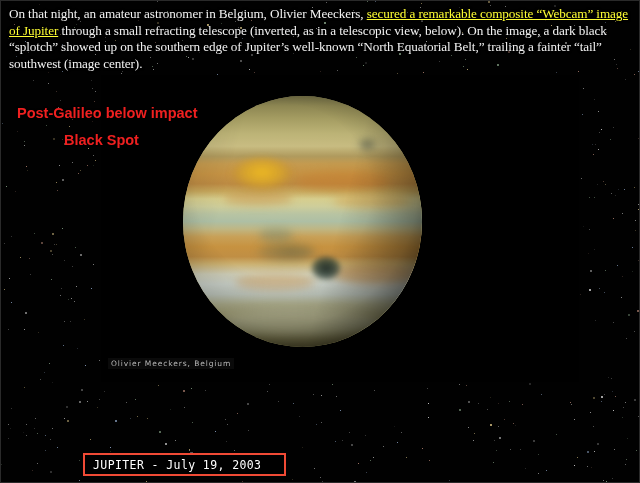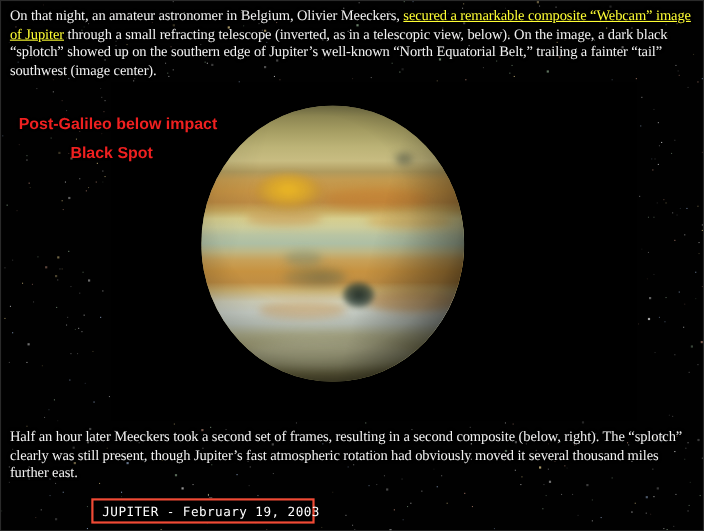--- a/index.html
+++ b/index.html
@@ -723,21 +723,21 @@
       <div class="mottle" style="left:176px; top:44px; width:16px; height:9px; background:rgba(44,56,52,0.55);"></div>
       <div class="mottle" style="left:76px; top:132px; width:34px; height:14px; background:rgba(88,126,116,0.34);"></div>
 
       <div id="oval-storm"></div>
       <div id="spot-tail"></div>
       <div id="black-spot"></div>
 
       <div id="limb"></div>
     </div>
 
+    <div id="photo-credit">Olivier Meeckers, Belgium</div>
   </div>
 
-  <div class="para" id="para-mid">Half an hour later Meeckers took a second set of frames, resulting in a second composite (below, right).  The “splotch” clearly was still present, though Jupiter’s fast atmospheric rotation had obviously moved it several thousand miles further east.</div>
 
   <div id="caption-box">
-    <span id="caption-text">JUPITER - February 19, 2003</span>
+    <span id="caption-text">JUPITER - July 19, 2003</span>
   </div>
 
 </div>
 
 </body></html>

